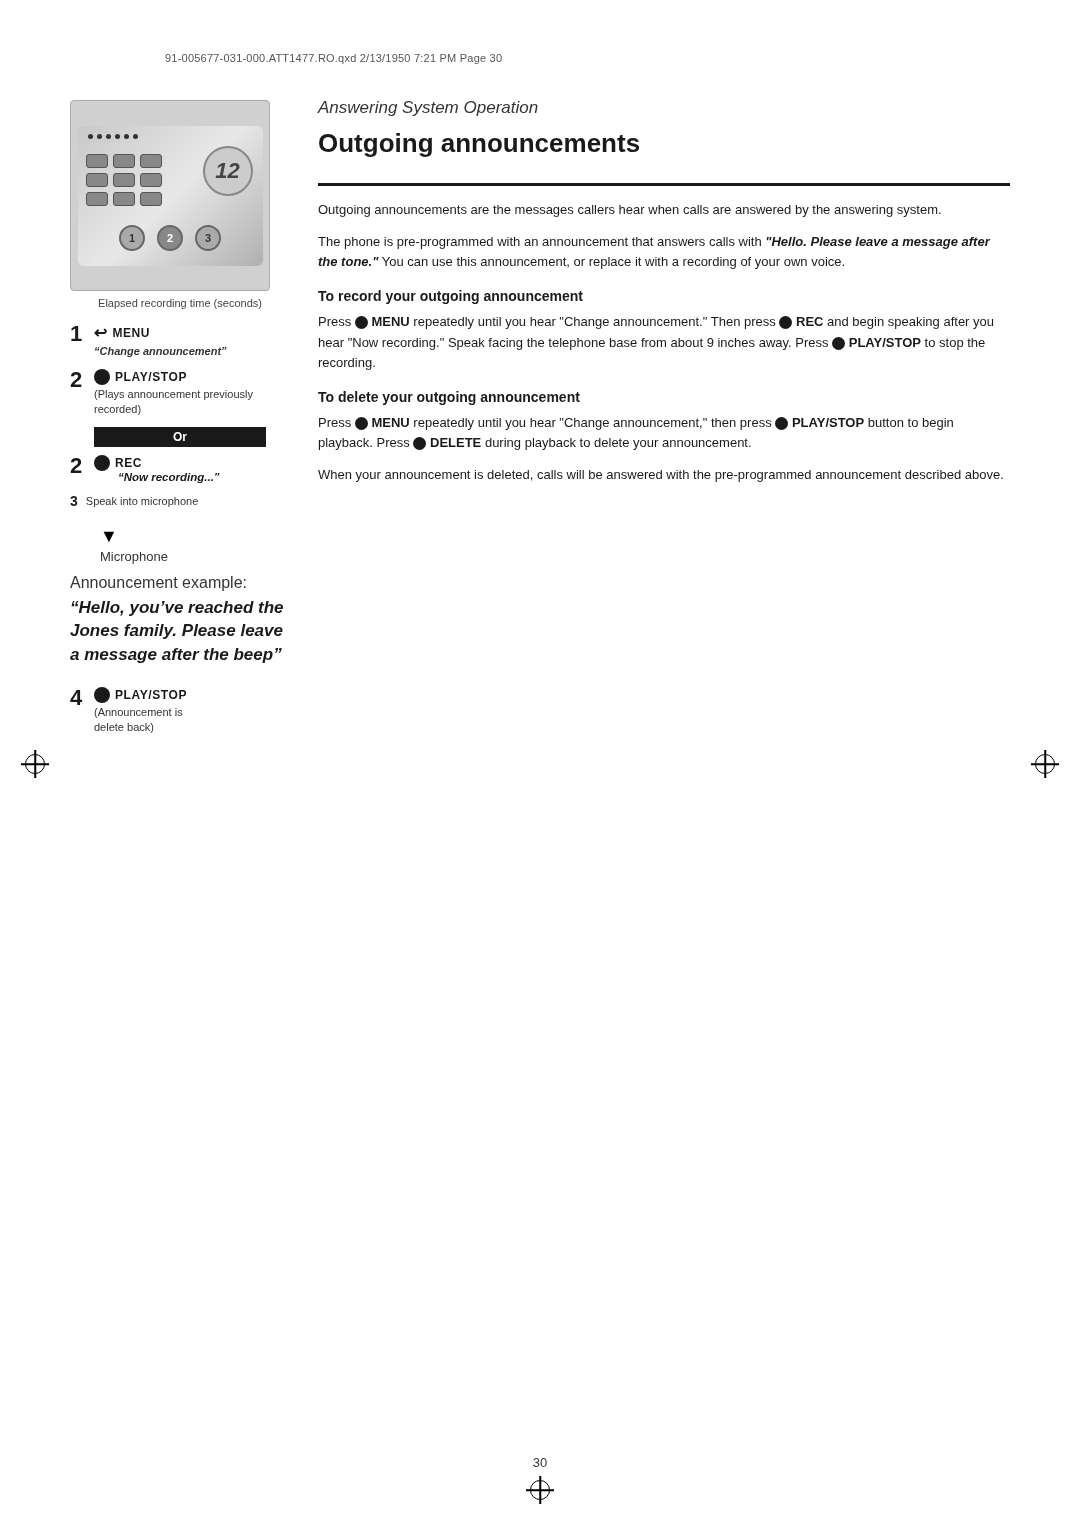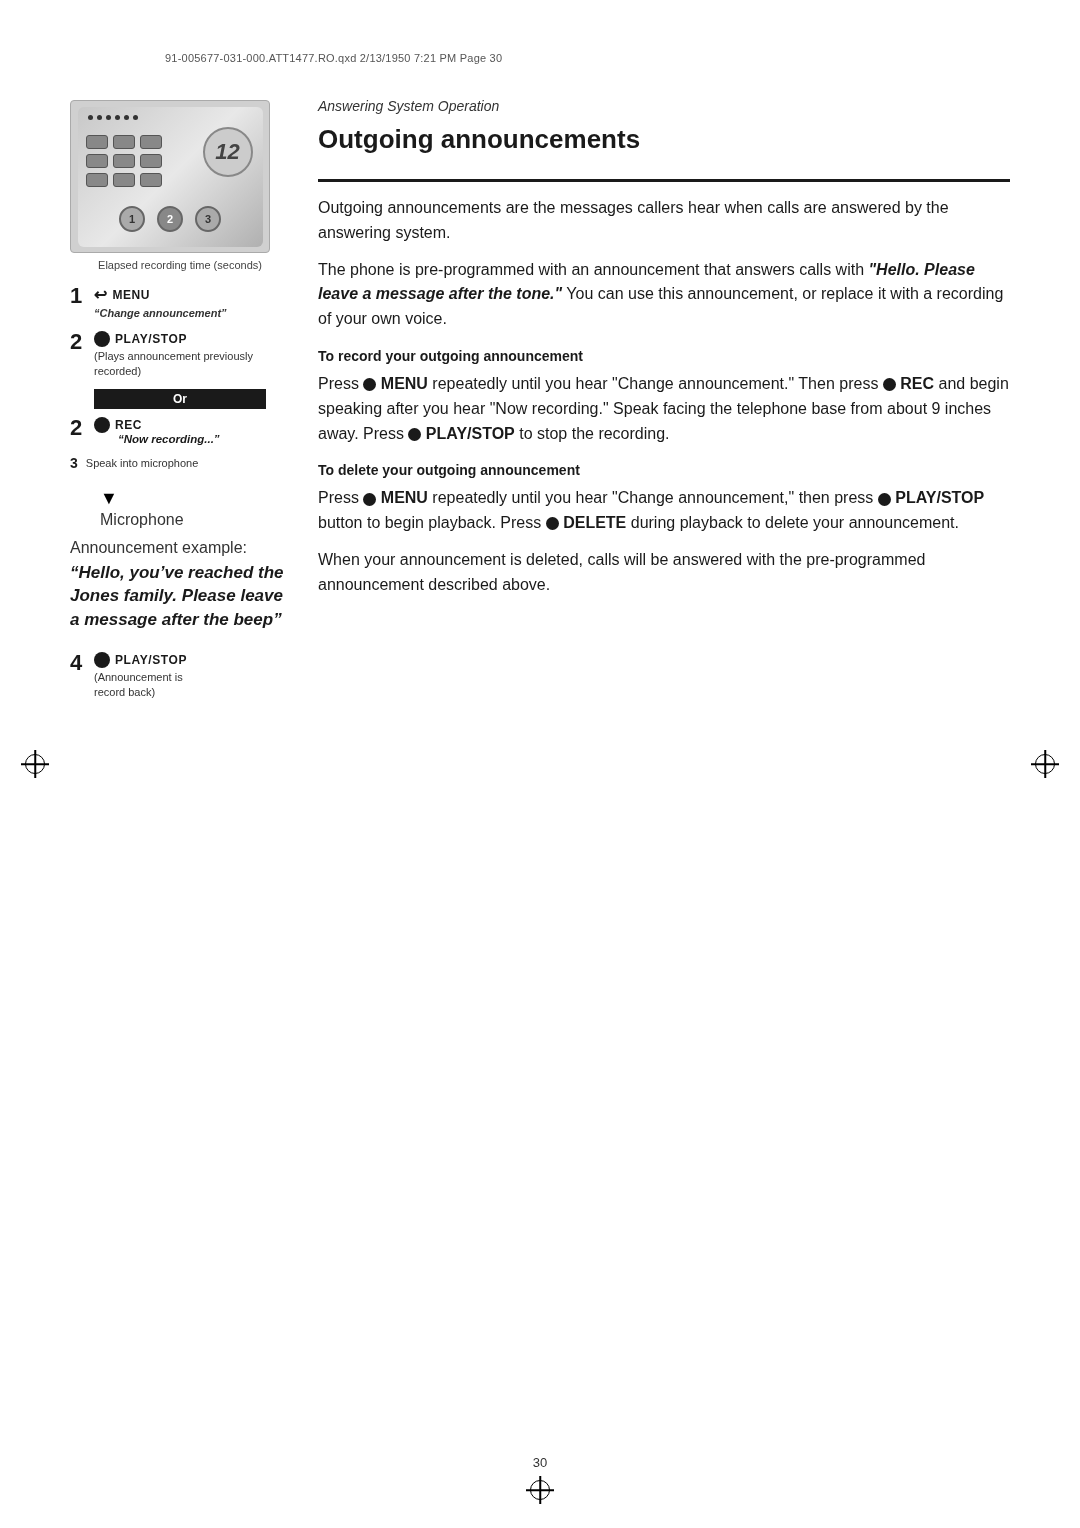--- a/index.html
+++ b/index.html
@@ -45,21 +45,21 @@
 
     
     .left-col {
       width: 220px;
       flex-shrink: 0;
       padding-top: 10px;
     }
 
     .device-image {
       width: 200px;
-      height: 153px;
+      height: 191px;
       background: #d0d0d0;
       border: 1px solid #aaa;
       border-radius: 4px;
       margin-bottom: 6px;
       position: relative;
       overflow: hidden;
       display: flex;
       align-items: center;
       justify-content: center;
     }
@@ -250,21 +250,21 @@
       gap: 2px;
     }
 
     .mic-arrow {
       font-size: 18px;
       color: #000;
       line-height: 1;
     }
 
     .mic-label {
-      font-size: 16px;
+      font-size: 13px;
       color: #333;
     }
 
     .announce-example {
       margin-top: 10px;
       margin-left: 0px;
     }
 
     .announce-example-label {
       font-size: 16px;
@@ -288,38 +288,38 @@
       gap: 6px;
     }
 
     
     .right-col {
       flex: 1;
       padding-top: 8px;
     }
 
     .section-label {
-      font-size: 14px;
+      font-size: 17px;
       font-style: italic;
       color: #333;
       margin-bottom: 10px;
     }
 
     .page-title {
       font-size: 26px;
       font-weight: bold;
       color: #1a1a1a;
       border-bottom: 3px solid #1a1a1a;
       padding-bottom: 24px;
       margin-bottom: 14px;
       font-family: Arial, sans-serif;
     }
 
     .body-text {
-      font-size: 16px;
+      font-size: 13px;
       line-height: 1.55;
       color: #1a1a1a;
       margin-bottom: 12px;
     }
 
     .body-text em {
       font-style: italic;
     }
 
     .body-text strong {
@@ -538,21 +538,21 @@
 
       <div class="step4-row">
         <div class="step-number">4</div>
         <div>
           <div class="step-icon-label">
             <span class="btn-icon"></span>
             <span class="btn-label">PLAY/STOP</span>
           </div>
           <div class="step-caption" style="margin-left:0; font-size:11px;">
             <span>(Announcement is</span><br>
-            <span>record back)</span>
+            <span>delete back)</span>
           </div>
         </div>
       </div>
 
     </div>
 
     <div class="right-col">
 
       <div class="section-label">Answering System Operation</div>
 

